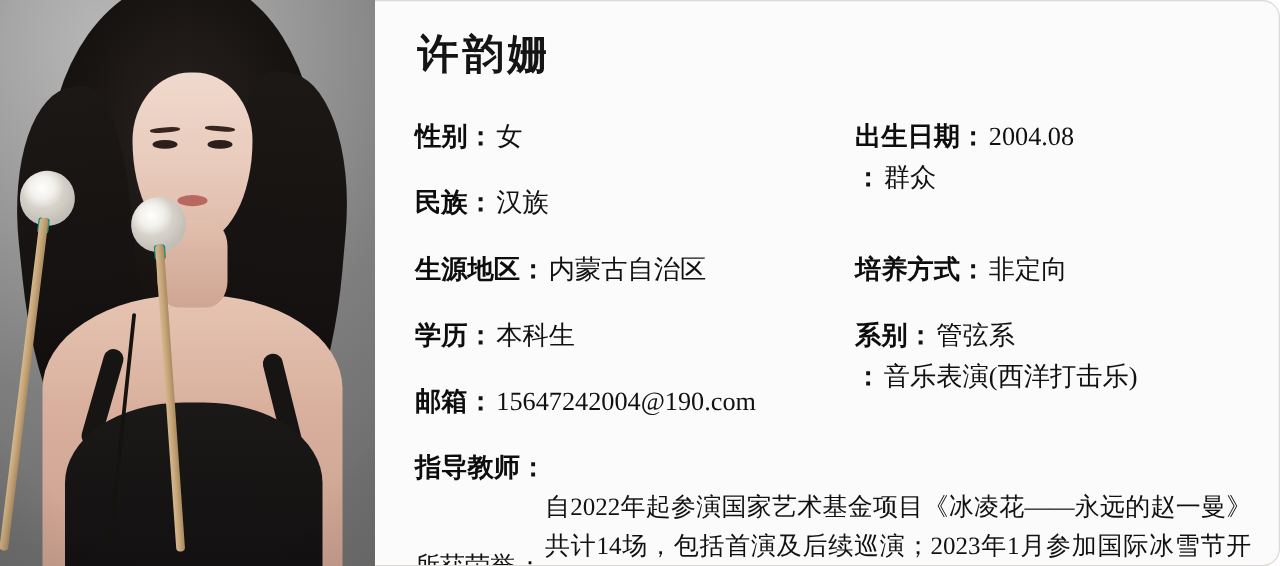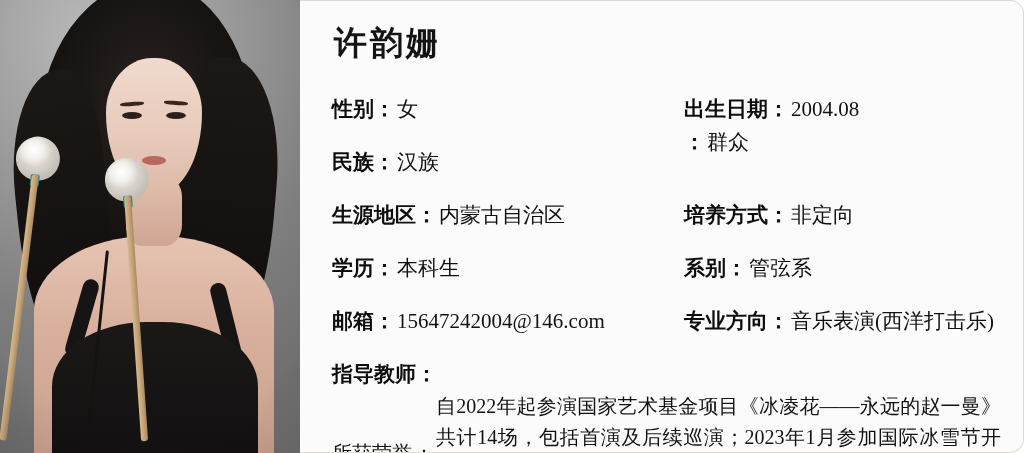--- a/index.html
+++ b/index.html
@@ -341,24 +341,23 @@
       </div>
       <div class="field">
         <span class="lab">系别</span>
         <span class="sep">：</span>
         <span class="val">管弦系</span>
       </div>
 
       <div class="field">
         <span class="lab">邮箱</span>
         <span class="sep">：</span>
-        <span class="val">15647242004@146.com</span>
-      </div>
-      <div class="field">
-        <span class="lab">专业方向</span>
+        <span class="val">15647242004@190.com</span>
+      </div>
+      <div class="field">
         <span class="sep">：</span>
         <span class="val">音乐表演(西洋打击乐)</span>
       </div>
 
       <div class="field row-full">
         <span class="lab">指导教师</span>
         <span class="sep">：</span>
       </div>
     </div>
 

